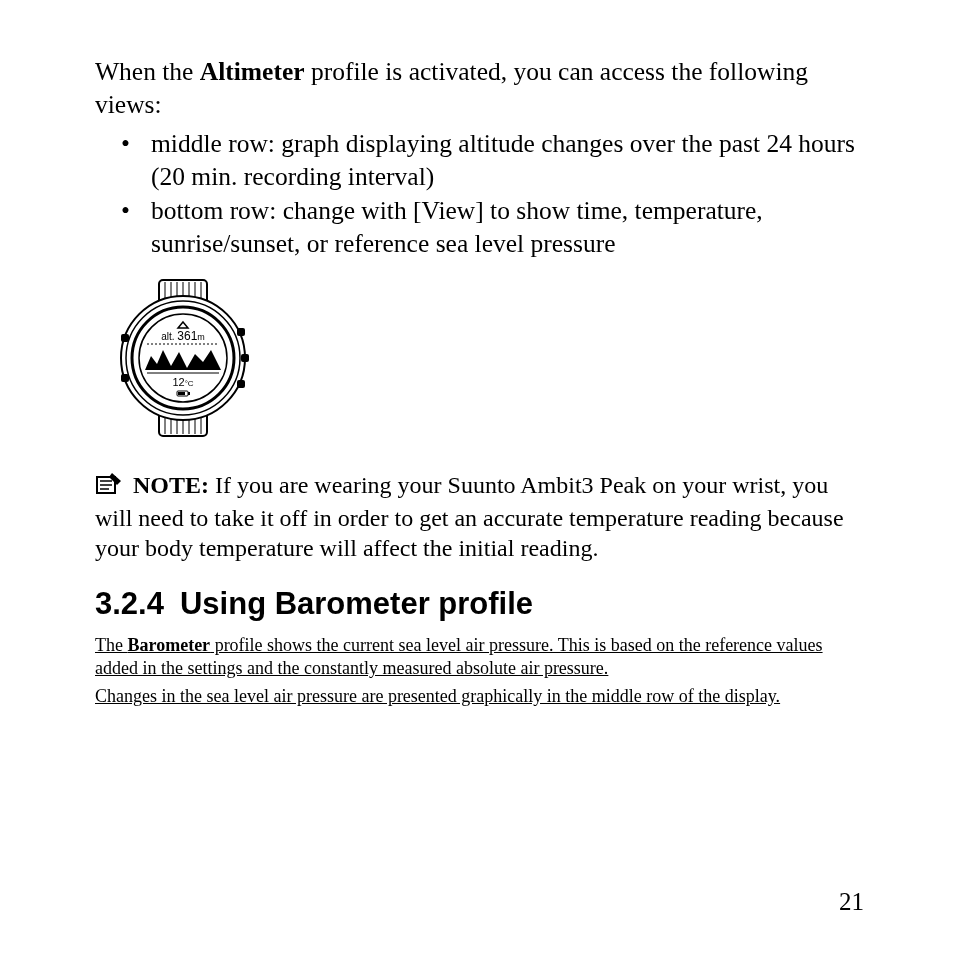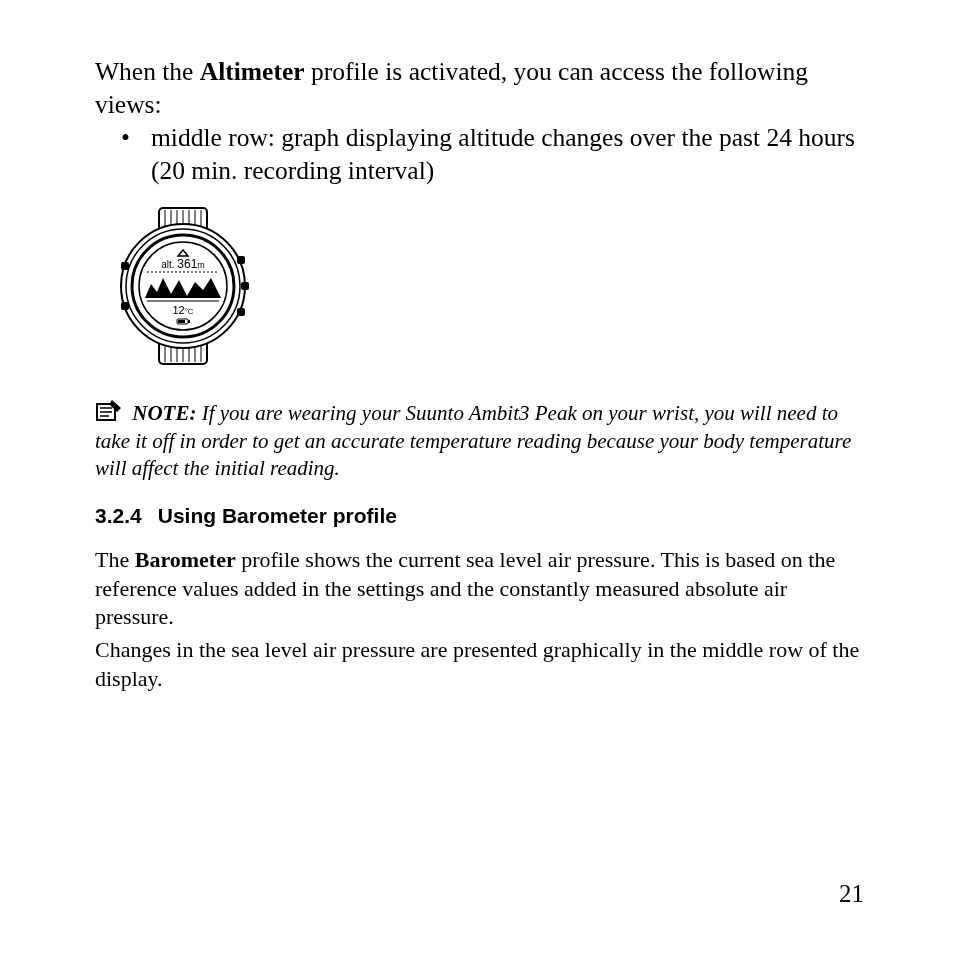--- a/index.html
+++ b/index.html
@@ -12,21 +12,21 @@
       height: 954px;
       background: #fff;
       font-family: Georgia, 'Times New Roman', serif;
       padding: 55px 90px 40px 95px;
       position: relative;
       color: #000;
     }
     .para {
       font-size: 25.5px;
       line-height: 1.3;
-      margin-bottom: 0;
+      margin-bottom: 6px;
     }
     .bullet-list {
       list-style: none;
       padding-left: 26px;
       margin-bottom: 18px;
     }
     .bullet-list li {
       font-size: 25.5px;
       line-height: 1.3;
       position: relative;
@@ -38,64 +38,65 @@
       left: 0;
       top: 0;
     }
     .bold {
       font-weight: bold;
     }
     .watch-illustration {
       margin: 8px 0 28px 8px;
     }
     .note-block {
-      font-size: 21px;
+      font-size: 24px;
       line-height: 1.28;
-      font-style: italic;
       margin-bottom: 22px;
     }
     .note-icon {
       display: inline-block;
       vertical-align: -2px;
       margin-right: 4px;
       font-style: normal;
     }
     .note-label {
       font-weight: bold;
     }
     .section-heading {
-      font-size: 21px;
+      font-size: 31px;
       font-weight: bold;
-      margin-bottom: 18px;
+      margin-bottom: 12px;
       font-family: Arial, Helvetica, sans-serif;
     }
     .section-number {
       margin-right: 16px;
     }
     .body-para {
-      font-size: 22px;
+      font-size: 18px;
       line-height: 1.3;
       margin-bottom: 4px;
+      text-decoration: underline;
     }
     .page-number {
       position: absolute;
-      bottom: 46px;
+      bottom: 38px;
       right: 90px;
       font-size: 25px;
     }
   </style>
 </head>
 <body>
 
 <p class="para">
   <span>When the </span><span class="bold">Altimeter</span><span> profile is activated, you can access the following views:</span>
 </p>
 
 <ul class="bullet-list">
   <li>middle row: graph displaying altitude changes over the past 24 hours (20 min. recording interval)</li>
+  <li>bottom row: change with [View] to show time, temperature, sunrise/sunset, or reference sea level pressure</li>
 </ul>
 
 <div class="watch-illustration">
   <svg width="160" height="160" viewBox="0 0 160 160">
 
     <rect x="56" y="2" width="48" height="30" rx="4" fill="none" stroke="#000" stroke-width="2"></rect>
     <line x1="62" y1="4" x2="62" y2="22" stroke="#000" stroke-width="1"></line>
     <line x1="68" y1="4" x2="68" y2="20" stroke="#000" stroke-width="1"></line>
     <line x1="74" y1="4" x2="74" y2="18" stroke="#000" stroke-width="1"></line>
     <line x1="80" y1="4" x2="80" y2="18" stroke="#000" stroke-width="1"></line>

